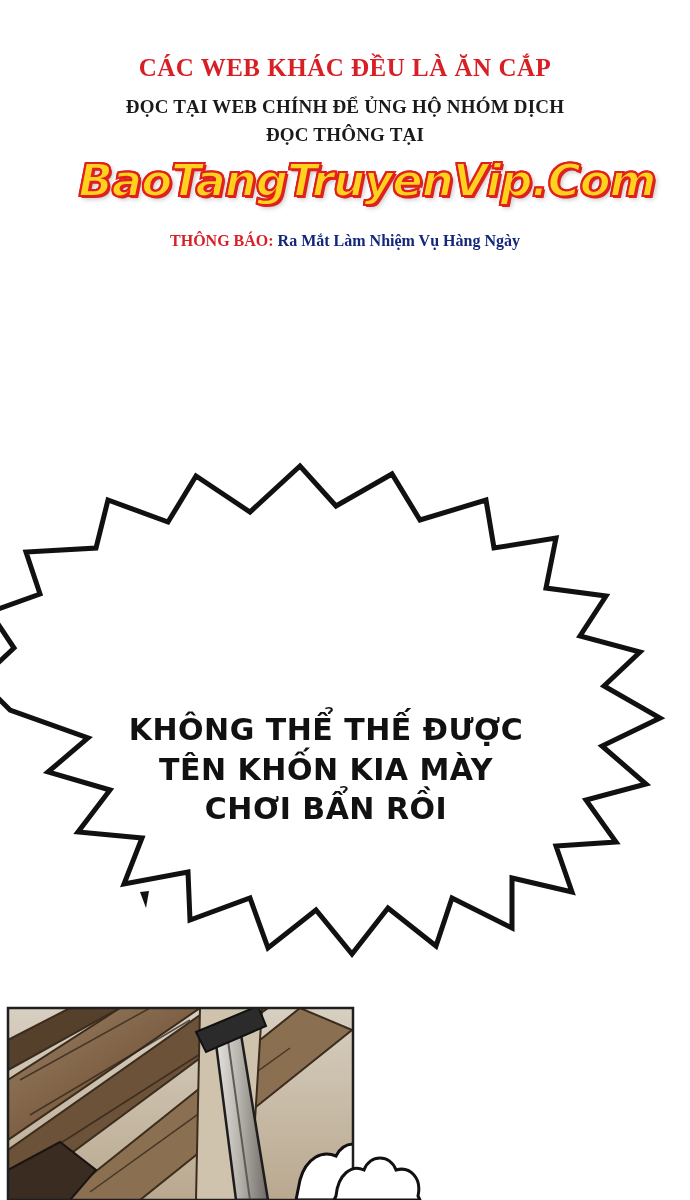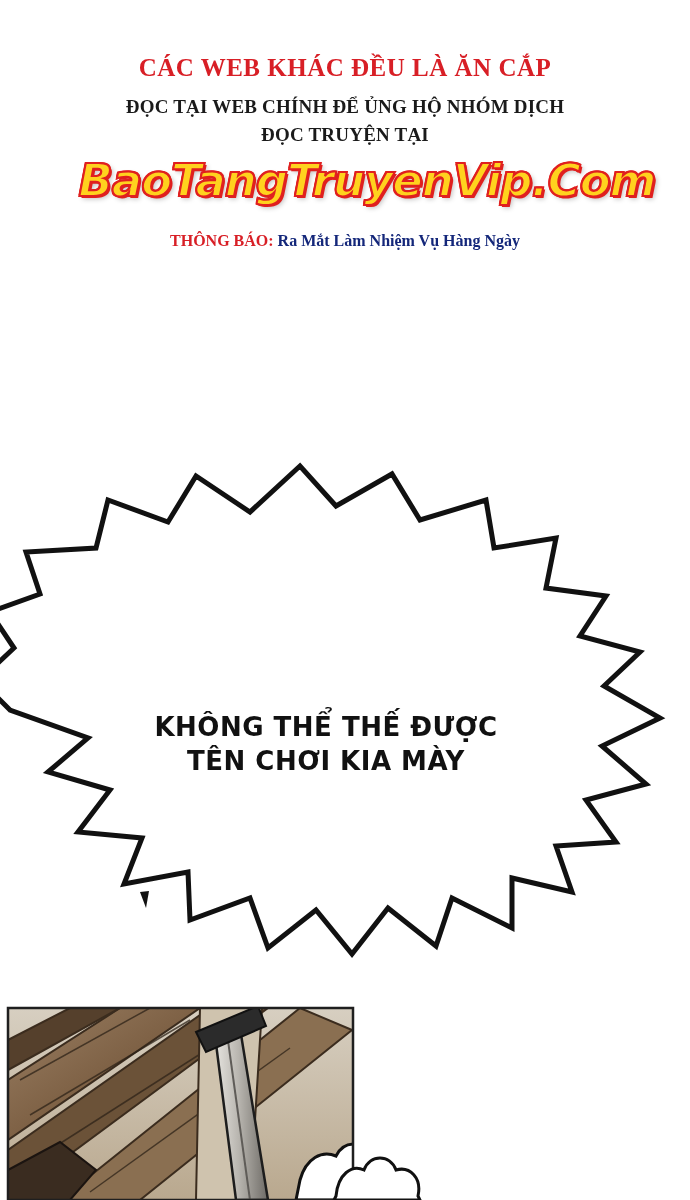--- a/index.html
+++ b/index.html
@@ -94,37 +94,37 @@
   .comic svg { display: block; }
 
   .bubble-text {
     position: absolute;
     left: 0;
     top: 330px;
     width: 652px;
     text-align: center;
     font-family: "DejaVu Sans", sans-serif;
     font-weight: bold;
-    font-size: 26px;
+    font-size: 30px;
     line-height: 1.32;
     color: #111111;
     letter-spacing: 0.5px;
     pointer-events: none;
   }
   .bubble-text div { white-space: nowrap; }
 </style>
 </head>
 <body>
 
 <div class="page">
 
   <div class="header">
     <div class="line-1">CÁC WEB KHÁC ĐỀU LÀ ĂN CẮP</div>
     <div class="line-2">ĐỌC TẠI WEB CHÍNH ĐỂ ỦNG HỘ NHÓM DỊCH</div>
-    <div class="line-4">ĐỌC TRUYỆN TẠI</div>
+    <div class="line-4">ĐỌC THÔNG TẠI</div>
     <div class="brand">BaoTangTruyenVip.Com</div>
     <div class="notice">
       <span class="label">THÔNG BÁO:</span>
       <span class="body">Ra Mắt Làm Nhiệm Vụ Hàng Ngày</span>
     </div>
   </div>
 
   <div class="comic">
 
     <svg width="690" height="820" viewBox="0 0 690 820">
@@ -232,17 +232,18 @@
       </g>
 
       <rect x="8" y="628" width="345" height="192" fill="none" stroke="#1f1f1f" stroke-width="2.5"></rect>
 
       <path d="M 336 816 C 338 794 352 784 364 790 C 370 774 390 774 396 790
            C 410 786 422 798 418 816 L 420 820 L 334 820 Z" fill="#ffffff" stroke="#111111" stroke-width="3"></path>
     </svg>
 
     <div class="bubble-text">
       <div>KHÔNG THỂ THẾ ĐƯỢC</div>
-      <div>TÊN CHƠI KIA MÀY</div>
+      <div>TÊN KHỐN KIA MÀY</div>
+      <div>CHƠI BẨN RỒI</div>
     </div>
   </div>
 
 </div>
 
 </body></html>

